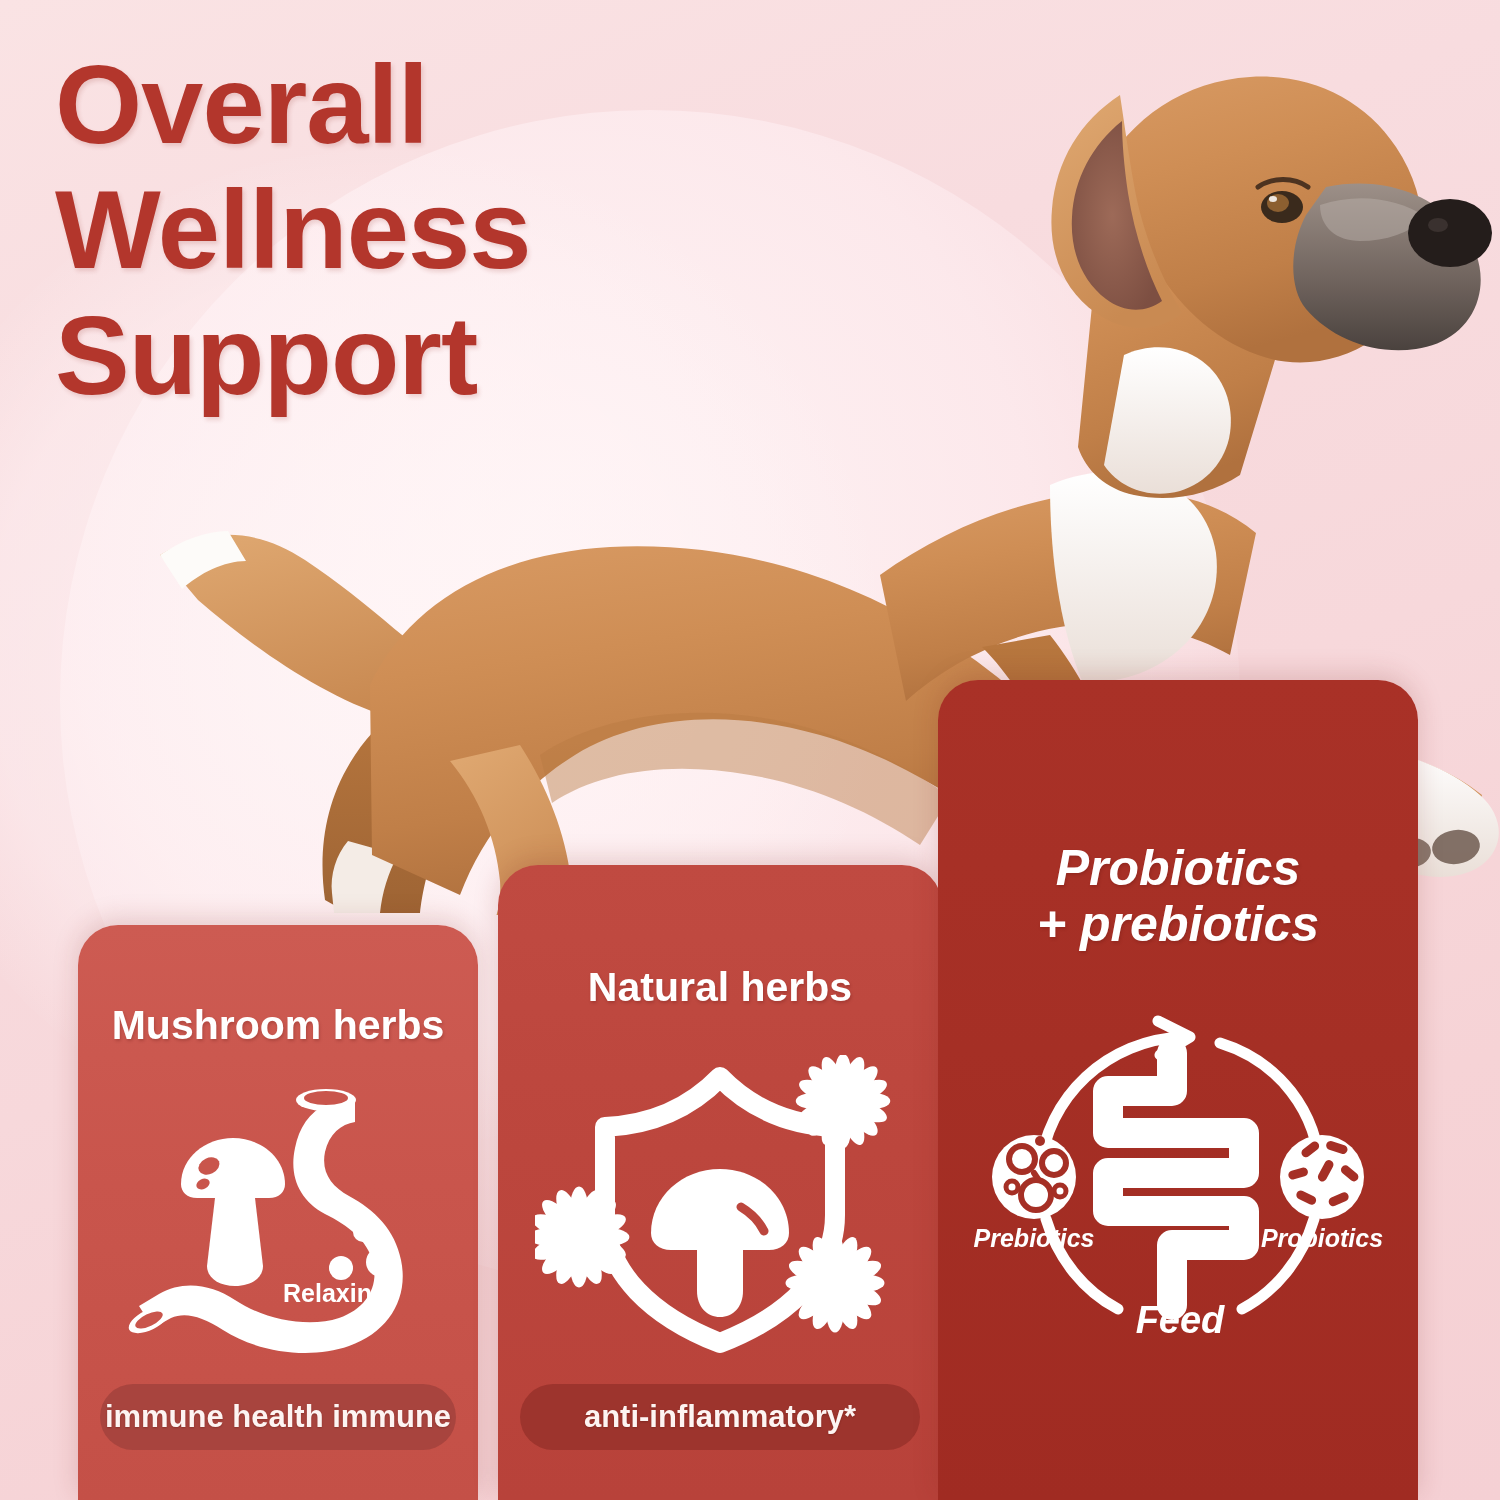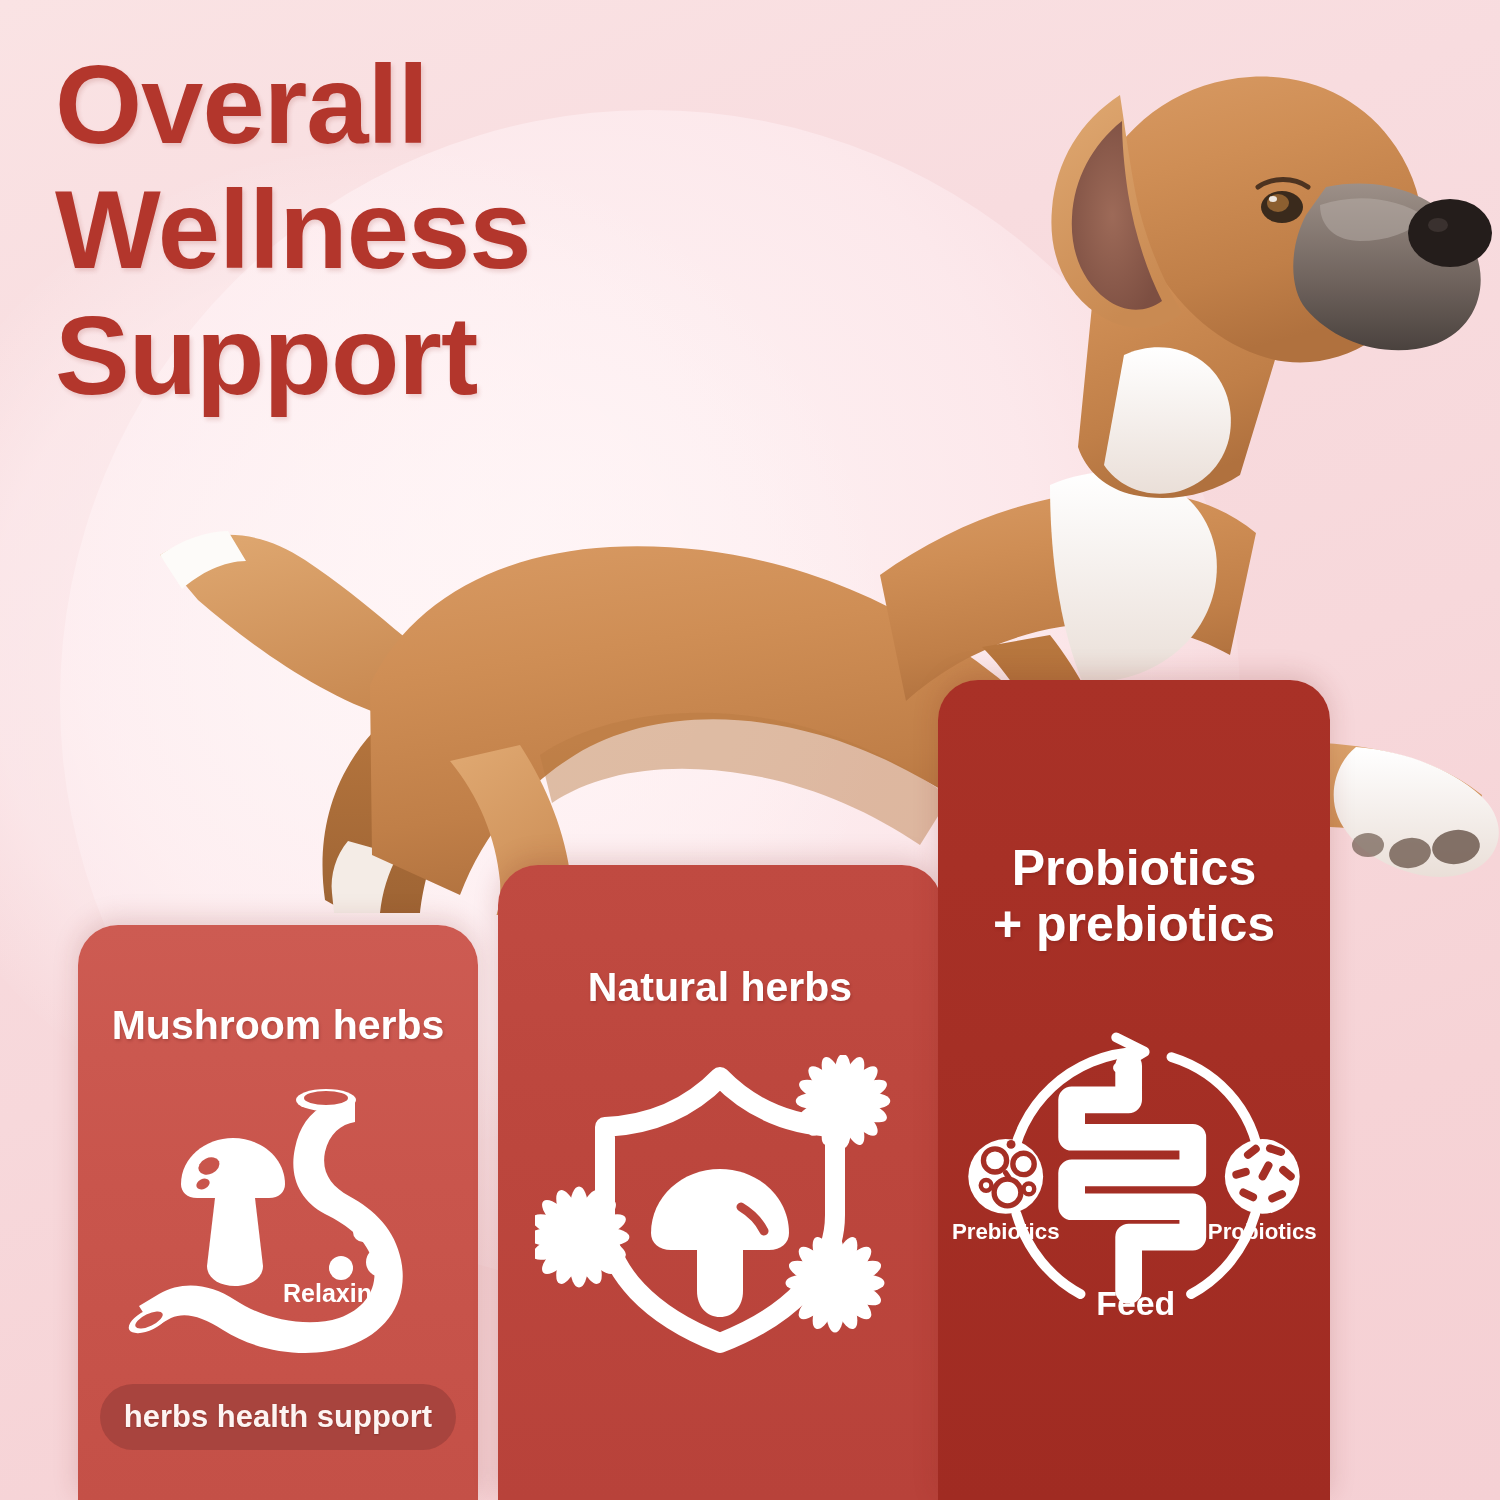--- a/index.html
+++ b/index.html
@@ -57,21 +57,21 @@
   
   .card{
     position:absolute;
     bottom:0;
     border-radius:40px 40px 0 0;
     box-shadow:0 -6px 26px rgba(120,35,28,.18);
     overflow:hidden;
   }
   .card-1{left:78px;  width:400px; top:925px; background:linear-gradient(180deg,#cd5b52 0%,#c9554c 45%,#c45047 100%); z-index:5;}
   .card-2{left:498px; width:400px; top:865px; background:linear-gradient(180deg,#c04a41 0%,#bc463d 45%,#b8423a 100%); z-index:7;padding-left:44px;}
-  .card-3{left:938px; width:392px; top:680px; background:linear-gradient(180deg,#a93127 0%,#a52f25 45%,#a02b22 100%); z-index:9;}
+  .card-3{left:938px; width:480px; top:680px; background:linear-gradient(180deg,#a93127 0%,#a52f25 45%,#a02b22 100%); z-index:9;font-style:italic;}
 
   .card-title{
     position:absolute;
     left:0;right:0;
     text-align:center;
     color:#fff;
     font-weight:bold;
     text-shadow:1px 2px 3px rgba(90,20,15,.25);
     line-height:1.12;
     white-space:pre-line;
@@ -269,21 +269,21 @@
                  C 162 112, 156 118, 146 118 L 74 118 C 64 118, 58 112, 58 104 Z" fill="#ffffff"></path>
         <ellipse cx="86" cy="86" rx="11" ry="8" fill="#c9554c" transform="rotate(-25 86 86)"></ellipse>
         <ellipse cx="80" cy="104" rx="7" ry="5" fill="#c9554c" transform="rotate(-25 80 104)"></ellipse>
         <path d="M92 118 L132 118 L140 186 C 140 198, 128 206, 112 206
                  C 96 206, 84 198, 84 186 Z" fill="#ffffff"></path>
 
         <text x="160" y="222" font-family="Liberation Sans, sans-serif" font-size="25" font-weight="bold" fill="#ffffff">Relaxing</text>
       </svg>
     </div>
 
-    <div class="badge">herbs health support</div>
+    <div class="badge">immune health immune</div>
   </div>
 
   <div class="card card-2">
     <div class="card-title">Natural herbs</div>
 
     <div class="card-icon">
       <svg width="370" height="300" viewBox="0 0 370 300" aria-hidden="true">
 
         <g transform="translate(308,46) scale(1.05)">
           <g fill="#ffffff">
@@ -451,20 +451,21 @@
                  C 114 70, 154 54, 185 22 Z" fill="none" stroke="#ffffff" stroke-width="20" stroke-linejoin="round"></path>
 
         <path d="M116 178 C 116 142, 147 114, 185 114 C 223 114, 254 142, 254 178
                  C 254 188, 246 195, 234 195 L 136 195 C 124 195, 116 188, 116 178 Z" fill="#ffffff"></path>
         <path d="M206 152 C 216 158, 224 166, 229 176" stroke="#bc463d" stroke-width="9" fill="none" stroke-linecap="round"></path>
         <path d="M162 195 L 208 195 L 208 236 C 208 252, 198 262, 185 262
                  C 172 262, 162 252, 162 236 Z" fill="#ffffff"></path>
       </svg>
     </div>
 
+    <div class="badge">anti-inflammatory*</div>
   </div>
 
   <div class="card card-3">
     <div class="card-title">Probiotics
 + prebiotics</div>
 
     <div class="card-icon">
       <svg width="440" height="370" viewBox="0 0 440 370" aria-hidden="true">
 
         <path d="M82 184 C 88 110, 150 52, 226 50" fill="none" stroke="#ffffff" stroke-width="11" stroke-linecap="round"></path>

